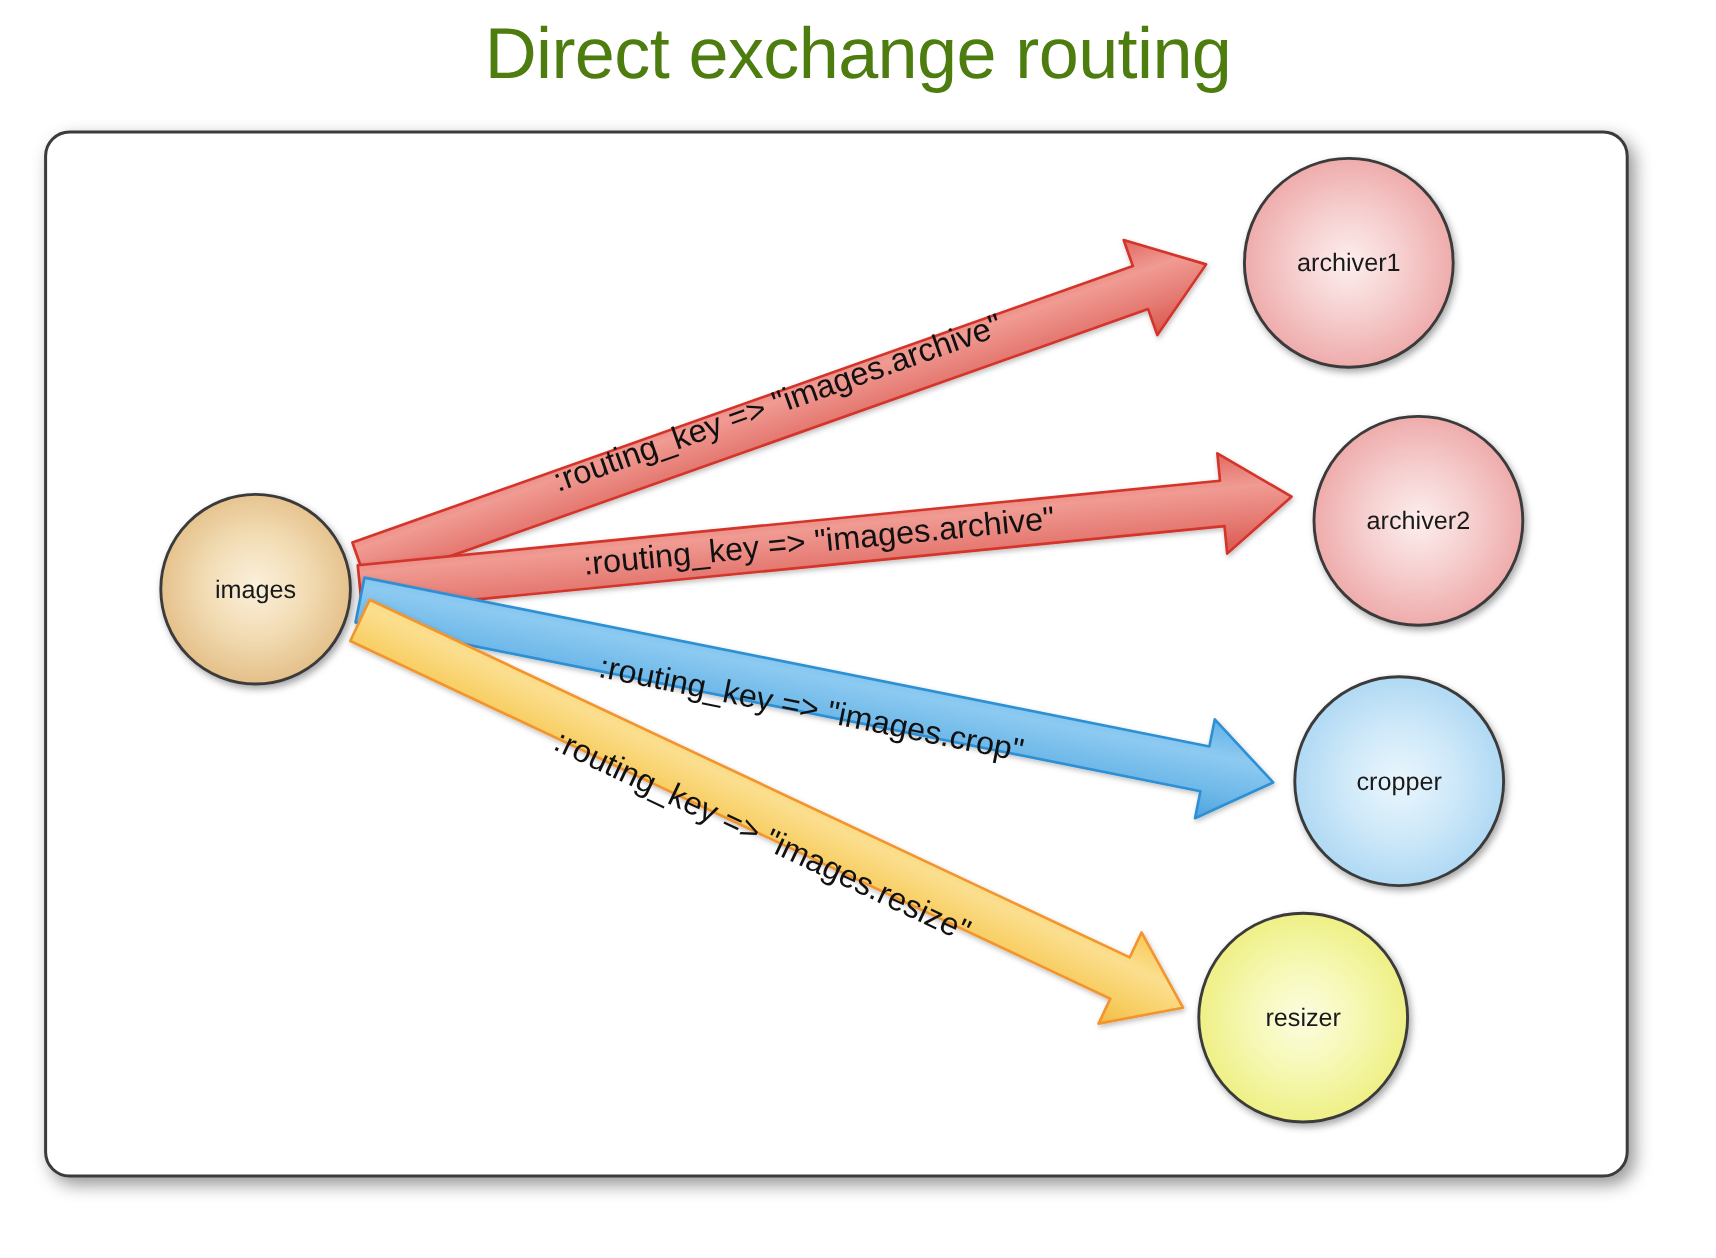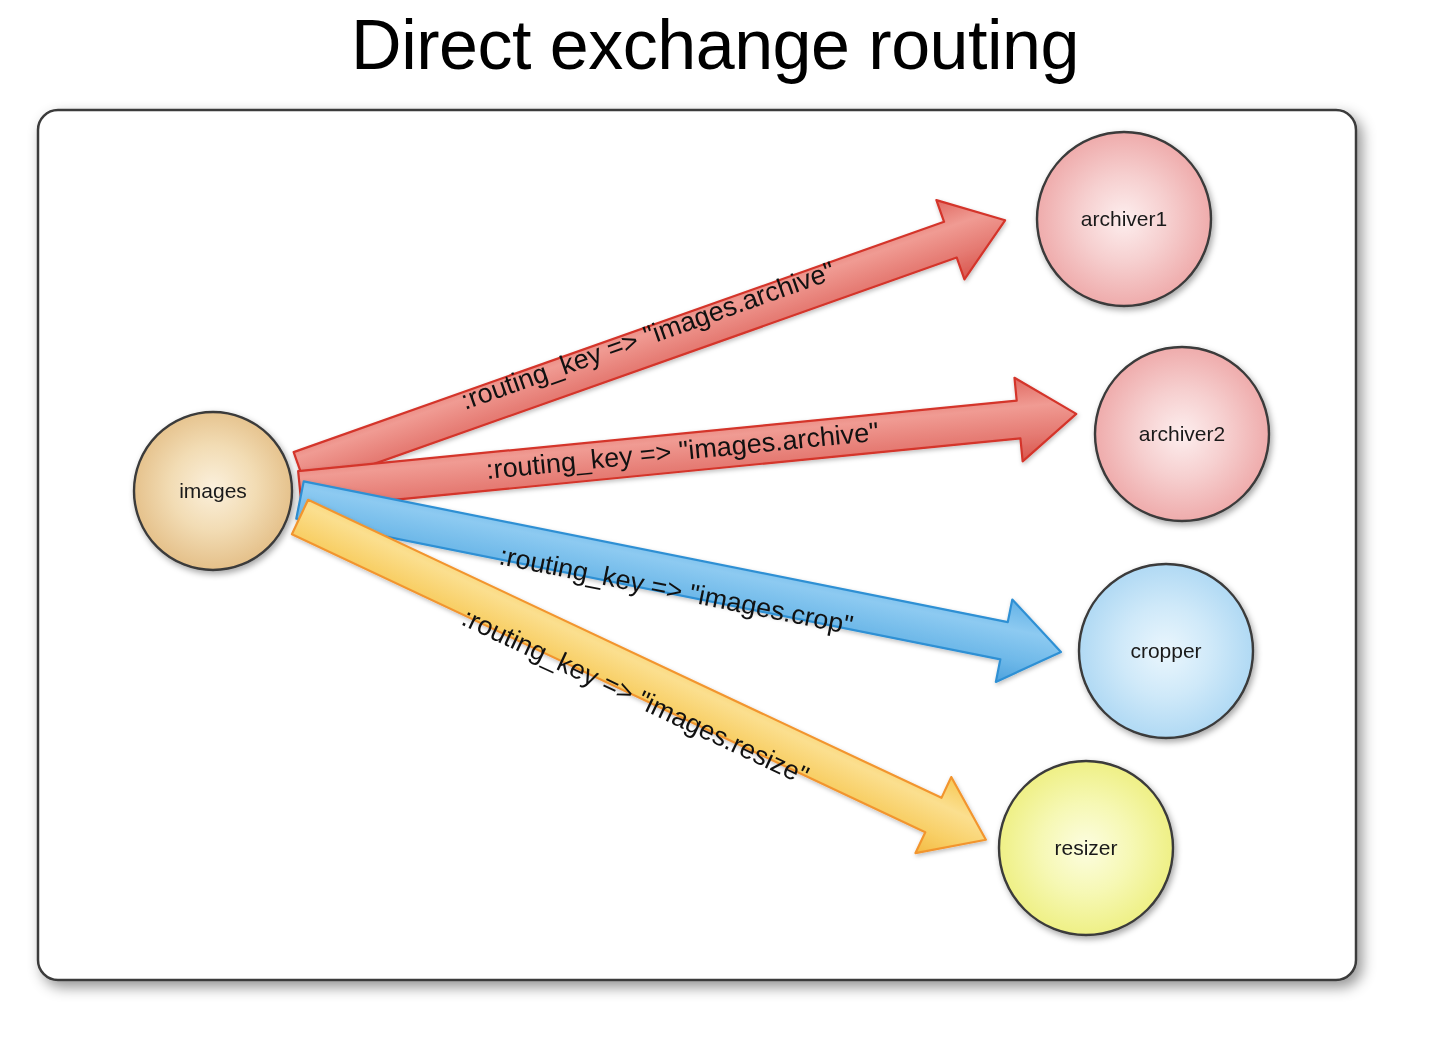--- a/index.html
+++ b/index.html
@@ -18,23 +18,23 @@
     width: 1430px;
     height: 1048px;
   }
   #diagram-title {
     position: absolute;
     left: 0;
     top: 2px;
     width: 1430px;
     text-align: center;
     font-family: "Liberation Sans", sans-serif;
-    font-size: 70px;
+    font-size: 60px;
     font-weight: 400;
-    color: #000000;
+    color: #4d7c0f;
     letter-spacing: -0.5px;
     line-height: 86px;
     white-space: nowrap;
   }
   #canvas-svg {
     position: absolute;
     left: 0;
     top: 0;
   }
   .node-label {

